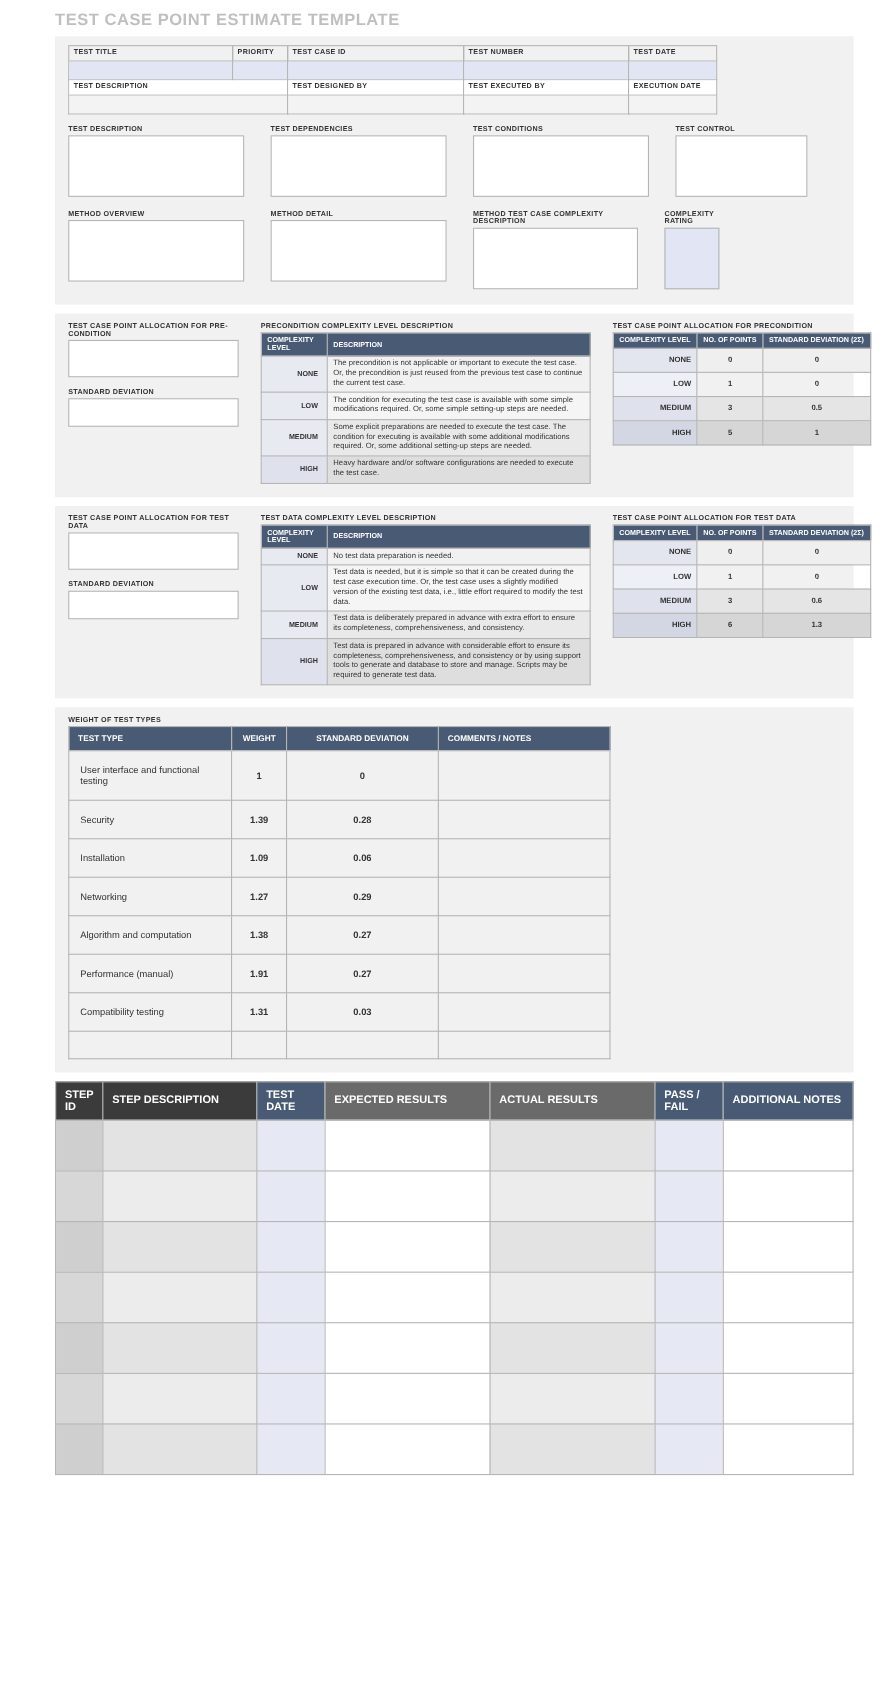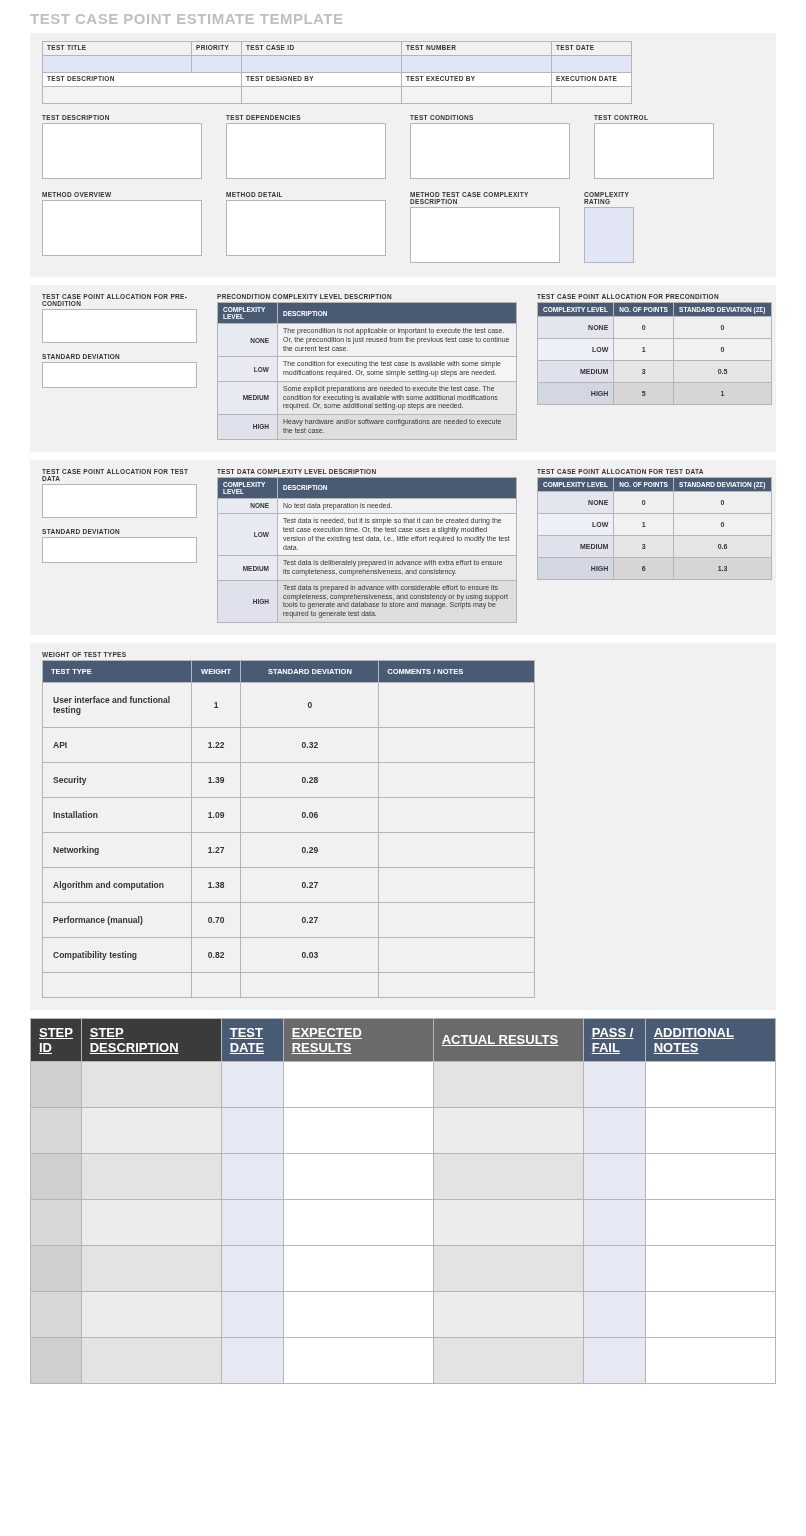--- a/index.html
+++ b/index.html
@@ -3,21 +3,21 @@
 <meta charset="utf-8">
 <style>
   * { box-sizing: border-box; margin: 0; padding: 0; }
   body {
     font-family: "Century Gothic", "Avant Garde", Futura, "Trebuchet MS", Arial, sans-serif;
     background: #fff;
     font-size: 8px;
     color: #333;
     width: 806px;
   }
-  .page { padding: 10px 30px; }
+  .page { padding: 10px 30px; margin-left: 20px; }
 
   h1.title {
     color: #bfbfbf;
     font-size: 15px;
     font-weight: 700;
     letter-spacing: .5px;
     margin-bottom: 6px;
   }
 
   .section-grey {
@@ -94,30 +94,30 @@
   table.alloc tr:nth-child(even) td:first-child{ background:#e3e6ef;}
   table.alloc tr:nth-child(3) td { }
   table.alloc tr.med td { background:#e5e5e5;} table.alloc tr.med td:first-child{background:#dfe2ec;}
   table.alloc tr.high td { background:#d6d6d6;} table.alloc tr.high td:first-child{background:#d3d7e3;}
 
   
   .wt-wrap { margin-top:4px;}
   table.wt { width:493px; }
   table.wt th { font-size:7.5px; padding:6px 8px;}
   table.wt td { font-size:8.5px; padding:12px 10px;}
-  table.wt td.tt { font-weight:700; }
+  table.wt td.tt { font-weight:400; }
   table.wt td.num { text-align:center; font-weight:700;}
   table.wt th:nth-child(1){width:160px;}
   table.wt th:nth-child(2){width:50px; text-align:center;}
   table.wt th:nth-child(3){width:150px; text-align:center;}
   table.wt th:nth-child(4){width:170px;}
 
   
   table.steps { width:100%; }
-  table.steps th { font-size:13px; padding:6px 8px;text-decoration:underline; }
+  table.steps th { font-size:10px; padding:6px 8px; }
   table.steps th.dark { background:#3b3b3b; }
   table.steps th.med  { background:#6a6a6a; }
   table.steps th.navy { background:#485a74; }
   table.steps td { height:46px; }
   table.steps td.sid  { background:#d7d7d7; width:34px;}
   table.steps td.sdesc{ background:#ececec; width:140px;}
   table.steps td.tdate{ background:#e6e9f4; width:62px;}
   table.steps td.exp  { background:#fff; width:150px;}
   table.steps td.act  { background:#ececec; width:150px;}
   table.steps td.pf   { background:#e6e9f4; width:62px;}
@@ -369,26 +369,20 @@
         </tr>
       </thead>
       <tbody id="wt-body">
           <tr>
             <td class="tt">User interface and functional testing</td>
             <td class="num">1</td>
             <td class="num">0</td>
             <td></td>
           </tr>
           <tr>
-            <td class="tt">API</td>
-            <td class="num">1.22</td>
-            <td class="num">0.32</td>
-            <td></td>
-          </tr>
-          <tr>
             <td class="tt">Security</td>
             <td class="num">1.39</td>
             <td class="num">0.28</td>
             <td></td>
           </tr>
           <tr>
             <td class="tt">Installation</td>
             <td class="num">1.09</td>
             <td class="num">0.06</td>
             <td></td>
@@ -400,27 +394,27 @@
             <td></td>
           </tr>
           <tr>
             <td class="tt">Algorithm and computation</td>
             <td class="num">1.38</td>
             <td class="num">0.27</td>
             <td></td>
           </tr>
           <tr>
             <td class="tt">Performance (manual)</td>
-            <td class="num">0.70</td>
+            <td class="num">1.91</td>
             <td class="num">0.27</td>
             <td></td>
           </tr>
           <tr>
             <td class="tt">Compatibility testing</td>
-            <td class="num">0.82</td>
+            <td class="num">1.31</td>
             <td class="num">0.03</td>
             <td></td>
           </tr>
           <tr>
             <td class="tt"></td>
             <td class="num"></td>
             <td class="num"></td>
             <td></td>
           </tr>
         </tbody>

